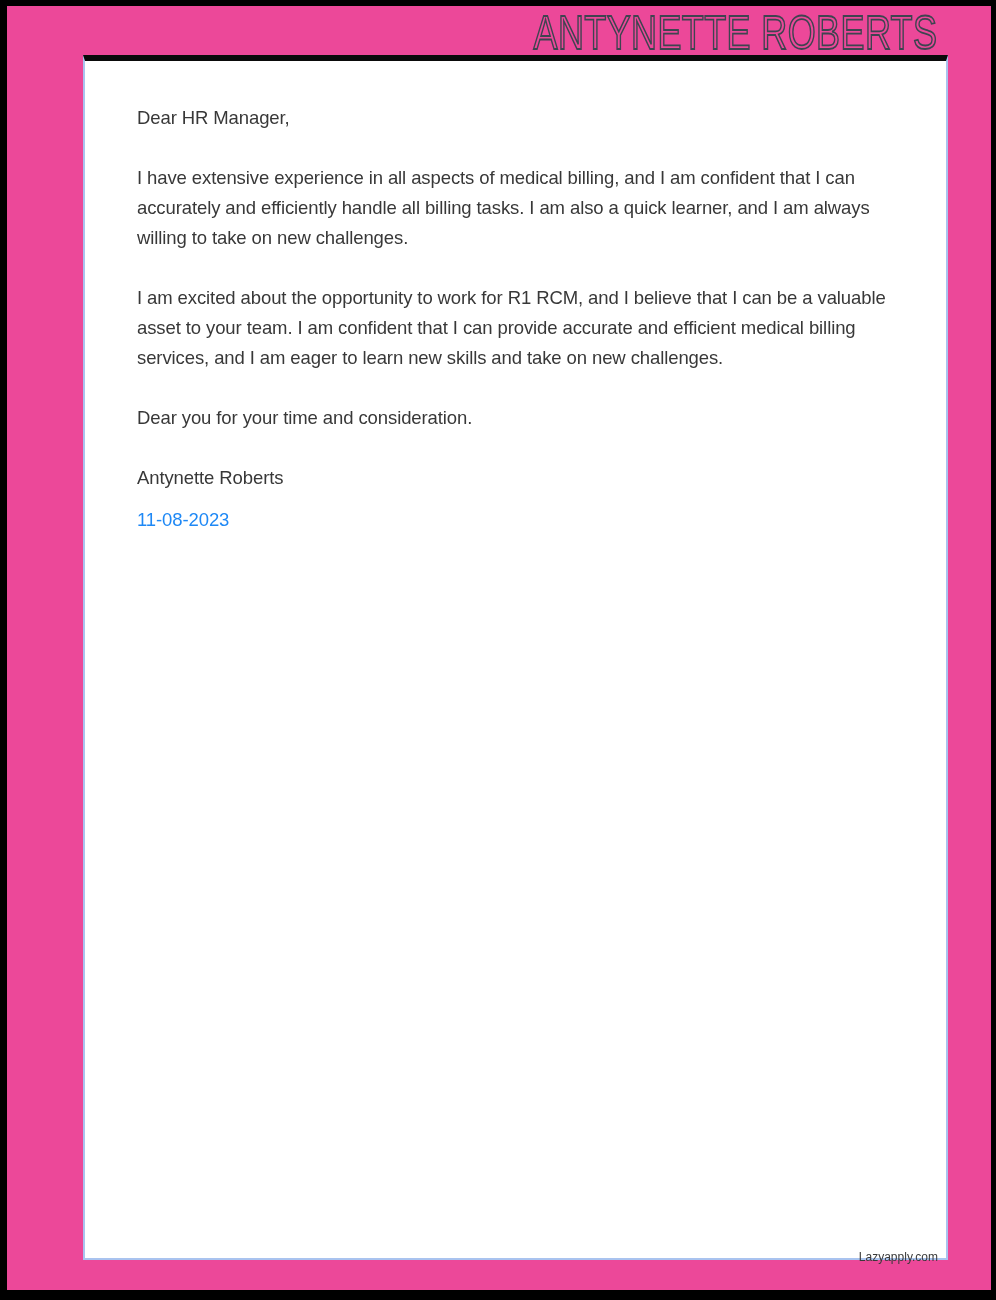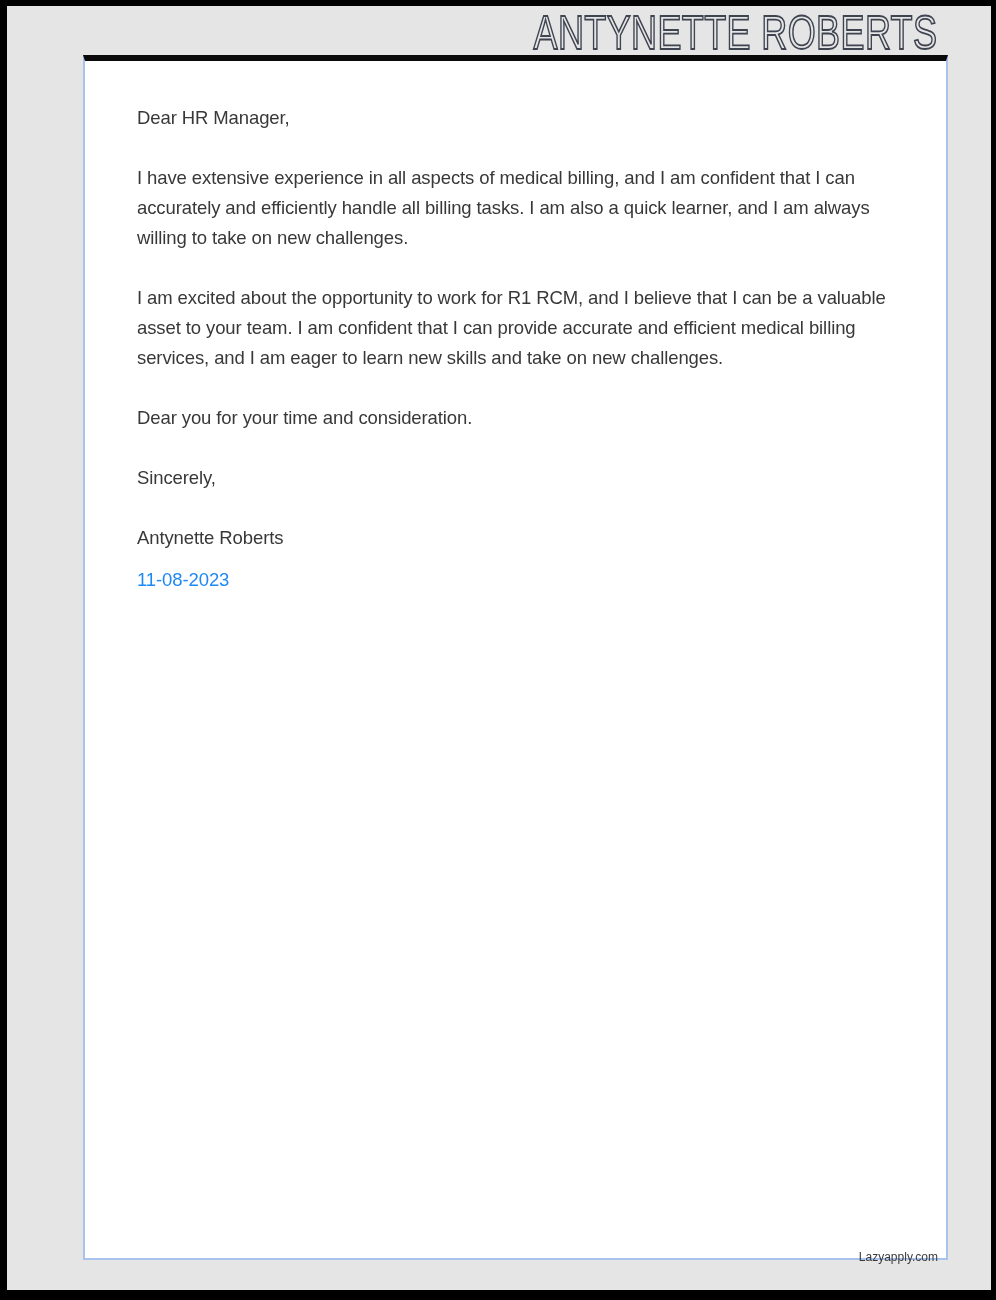--- a/index.html
+++ b/index.html
@@ -12,21 +12,21 @@
     width: 996px;
     height: 1300px;
     background: #000;
     overflow: hidden;
   }
 
   
   .mat {
     position: absolute;
     left: 7px; top: 6px; right: 5px; bottom: 10px;
-    background: #e5e5e5;
+    background: #ec4899;
   }
 
   
   .header-name {
     position: absolute;
     top: 2px;
     right: 54px;
     font-size: 48px;
     line-height: 50px;
     font-weight: 400;
@@ -84,21 +84,20 @@
 
         <p>Dear HR Manager,</p>
 
 
         <p>I have extensive experience in all aspects of medical billing, and I am confident that I can accurately and efficiently handle all billing tasks. I am also a quick learner, and I am always willing to take on new challenges.</p>
 
         <p>I am excited about the opportunity to work for R1 RCM, and I believe that I can be a valuable asset to your team. I am confident that I can provide accurate and efficient medical billing services, and I am eager to learn new skills and take on new challenges.</p>
 
         <p>Dear you for your time and consideration.</p>
 
-        <p>Sincerely,</p>
 
         <p class="signature-name">Antynette Roberts</p>
 
         <p class="date">11-08-2023</p>
 
       </div>
 
       <div class="watermark">Lazyapply.com</div>
     </div>
 

